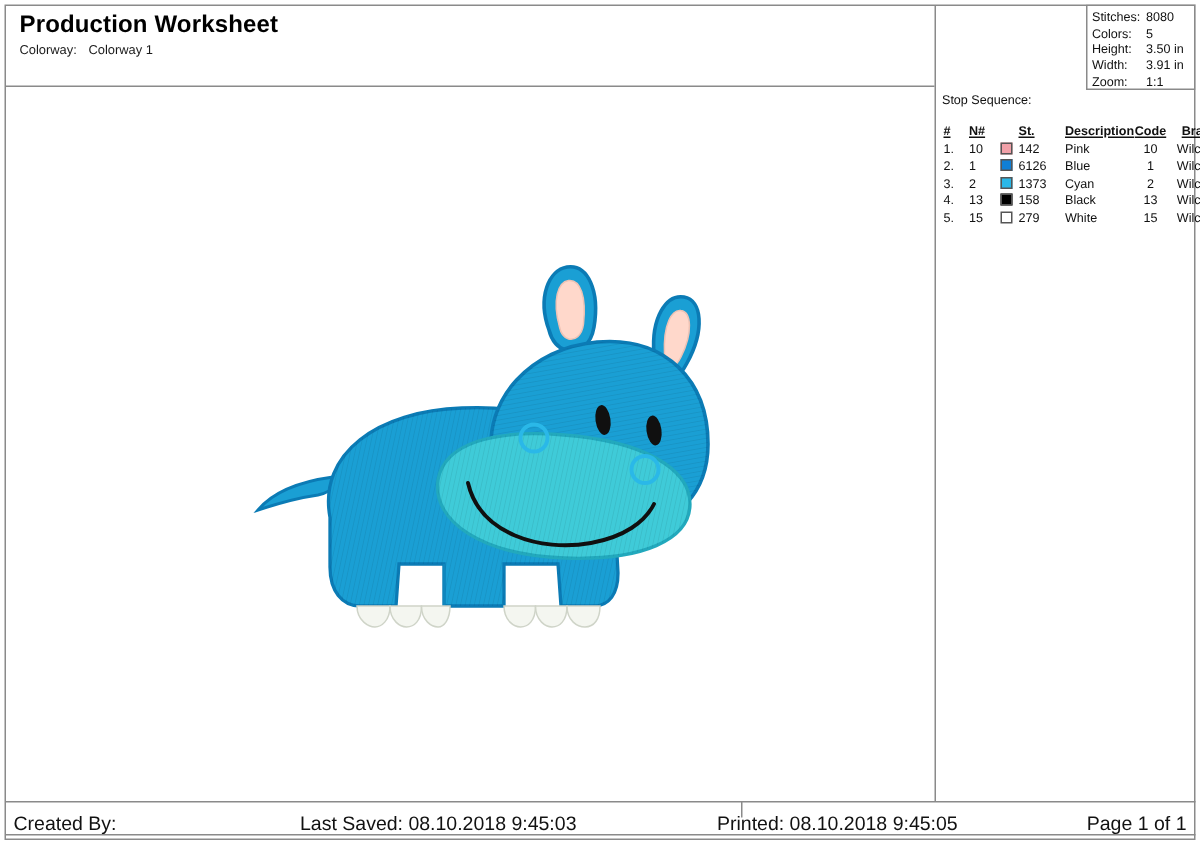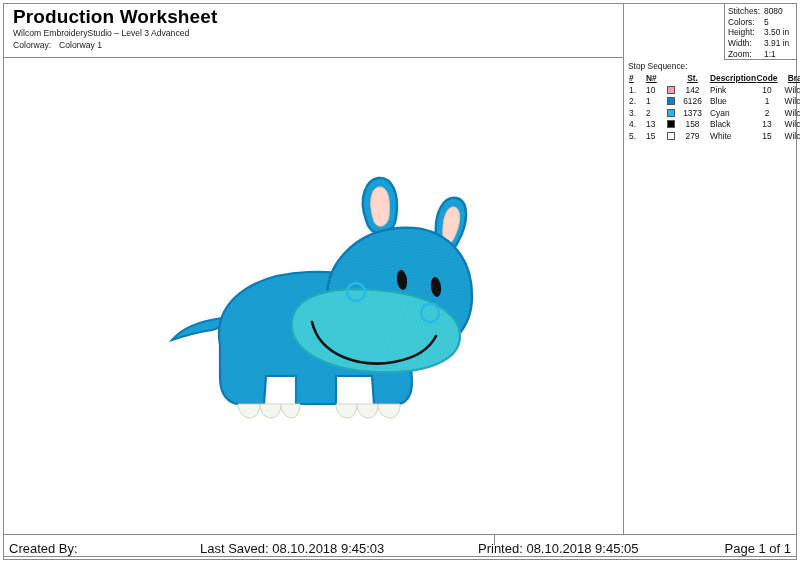--- a/index.html
+++ b/index.html
@@ -35,21 +35,21 @@
   .header-area {
     position: absolute;
     left: 4px;
     top: 4px;
     width: 619px;
     height: 54px;
     box-sizing: border-box;
     padding: 5px 0 0 9px;
   }
   .wsheet-title {
-    font-size: 19px;
+    font-size: 16px;
     font-weight: bold;
     color: #000;
     letter-spacing: 0.1px;
     line-height: 15px;
     margin: 0 0 3px 0;
   }
   .subtitle {
     font-size: 8.6px;
     color: #1a1a1a;
     line-height: 12px;
@@ -116,21 +116,21 @@
     left: 624px;
     top: 61px;
     width: 173px;
     box-sizing: border-box;
     padding-left: 4px;
   }
   .stop-title {
     font-size: 8.4px;
     color: #111;
     line-height: 11px;
-    margin-bottom: 1px;
+    margin-bottom: 10px;
   }
   table.stop-table {
     border-collapse: collapse;
     font-size: 8.4px;
     color: #111;
     width: 169px;
     table-layout: fixed;
   }
   table.stop-table th {
     font-weight: bold;
@@ -140,21 +140,21 @@
     white-space: nowrap;
   }
   table.stop-table td {
     padding: 0 1px;
     line-height: 11.5px;
     white-space: nowrap;
   }
   .c-idx   { width: 15px; text-align: left; }
   .c-num   { width: 16px; text-align: left; }
   .c-sw    { width: 13px; text-align: center; }
-  .c-st    { width: 27px; text-align: center; }
+  .c-st    { width: 27px; text-align: left; }
   .c-desc  { width: 42px; text-align: left; padding-left: 3px !important; }
   .c-code  { width: 26px; text-align: center; }
   .c-brand { width: 30px; text-align: right; padding-right: 2px !important; }
 
   .swatch {
     display: inline-block;
     width: 8px;
     height: 8px;
     border: 1px solid #555;
     box-sizing: border-box;
@@ -218,21 +218,20 @@
 </style>
 </head>
 <body>
 
 <div id="page">
 
   <div class="page-frame"></div>
 
   <div class="header-area">
     <div class="wsheet-title">Production Worksheet</div>
-    <div class="subtitle">Wilcom EmbroideryStudio – Level 3 Advanced</div>
     <div class="kv-row">
       <span class="k">Colorway:</span><span class="v">Colorway 1</span>
     </div>
   </div>
   <div class="header-rule"></div>
   <div class="vert-rule"></div>
 
   <div class="info-box">
     <div class="info-row">
       <span class="ik">Stitches:</span><span class="iv">8080</span>

